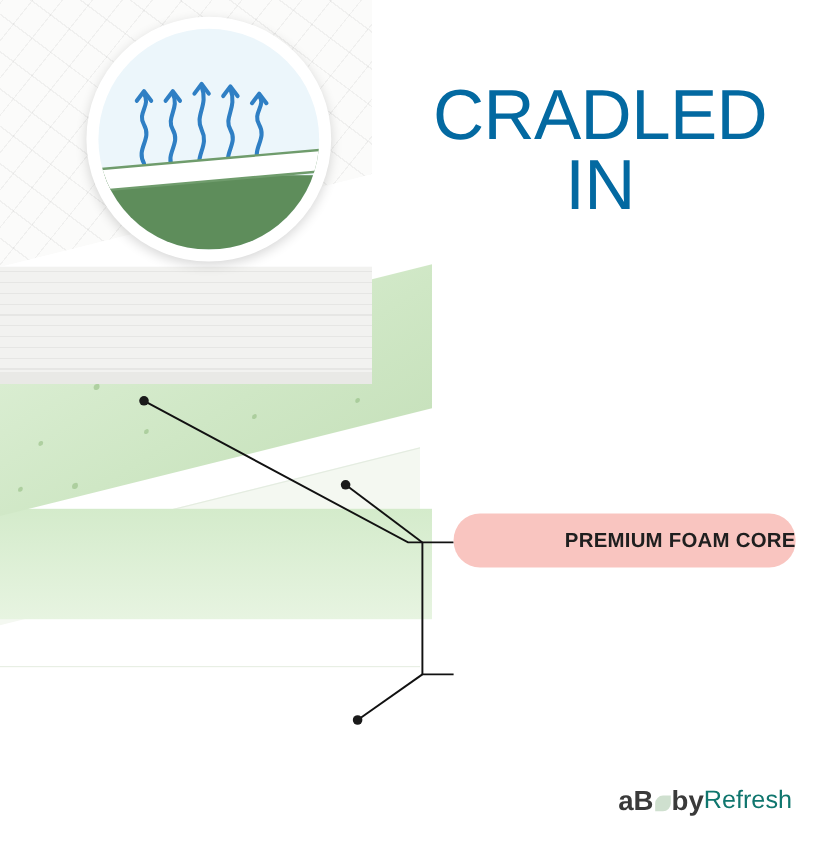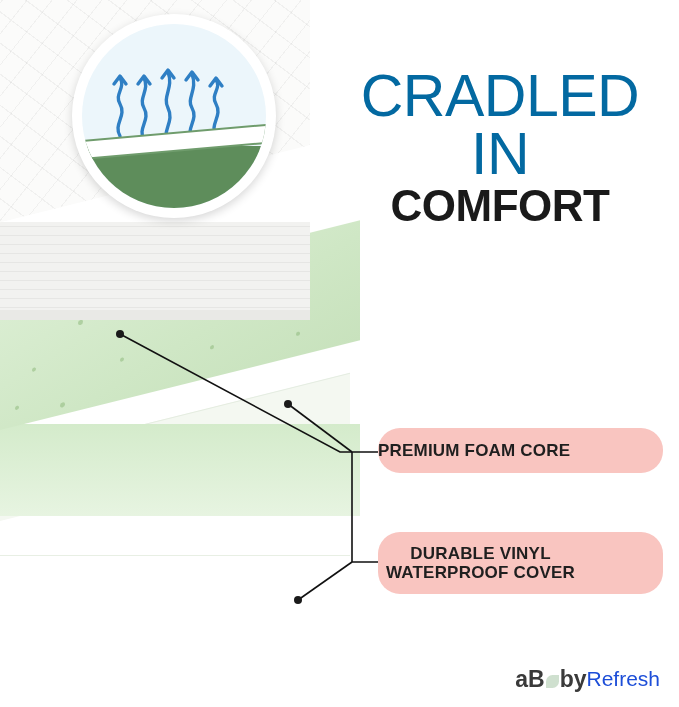--- a/index.html
+++ b/index.html
@@ -119,40 +119,40 @@
   }
 
   
   .pill{
     position:absolute;
     background:#f9c5c0;
     border-radius:22px;
     color:#1f1f1f;
     font-weight:bold;
     text-align:center;
-    display:flex;align-items:center;justify-content:flex-start;
+    display:flex;align-items:center;justify-content:flex-end;
     letter-spacing:0.2px;
     line-height:1.12;
   }
   #pill-foam{left:378px;top:428px;width:285px;height:45px;font-size:17px;}
   #pill-vinyl{left:378px;top:532px;width:285px;height:62px;font-size:17px;padding:0 8px;box-sizing:border-box;}
 
   .leader{position:absolute;left:0;top:0;width:679px;height:707px;pointer-events:none;}
 
   .dot{position:absolute;width:8px;height:8px;border-radius:50%;background:#1a1a1a;}
 
   
   .brand{
     position:absolute;left:470px;top:650px;width:190px;height:34px;
     display:flex;align-items:center;justify-content:flex-end;
-    font-size:23px;color:#4a4a4a;margin-top:12px;
+    font-size:23px;color:#4a4a4a;
   }
   .brand .b-a{font-weight:bold;color:#3a3a3a;}
   .brand .b-baby{font-weight:bold;color:#3a3a3a;}
-  .brand .b-refresh{font-weight:normal;color:#1d4ed8;font-size:21px;}
+  .brand .b-refresh{font-weight:normal;color:#0f766e;font-size:21px;}
   .brand-leaf{
     display:inline-block;width:13px;height:13px;
     background:#cfe0cf;border-radius:50% 0 50% 0;
     margin:0 1px;position:relative;top:2px;
   }
 </style>
 </head>
 <body>
 
 <div class="stage">
@@ -207,43 +207,36 @@
           <polyline points="80,54 86,46 92,54"></polyline>
           <polyline points="104,56 110,48 116,56"></polyline>
           <polyline points="128,62 134,54 140,62"></polyline>
         </g>
       </svg>
     </div>
   </div>
 
   <div class="headline">
     <span class="hl1">CRADLED IN</span>
-    <span class="hl2">COMFORT</span>
   </div>
 
   <svg class="leader">
     <polyline points="120,334 340,452 378,452" fill="none" stroke="#111111" stroke-width="1.6"></polyline>
     <polyline points="288,404 352,452" fill="none" stroke="#111111" stroke-width="1.6"></polyline>
     <polyline points="352,452 352,562 378,562" fill="none" stroke="#111111" stroke-width="1.6"></polyline>
     <polyline points="298,600 352,562" fill="none" stroke="#111111" stroke-width="1.6"></polyline>
   </svg>
   <span class="dot" style="left:116px;top:330px;"></span>
   <span class="dot" style="left:284px;top:400px;"></span>
   <span class="dot" style="left:294px;top:596px;"></span>
 
   <div class="pill" id="pill-foam">
     <span>PREMIUM FOAM CORE</span>
   </div>
 
-  <div class="pill" id="pill-vinyl">
-    <span style="display:block;">
-      <span style="display:block;">DURABLE VINYL</span>
-      <span style="display:block;">WATERPROOF COVER</span>
-    </span>
-  </div>
 
   <div class="brand">
     <span class="b-a">aB</span>
     <span class="brand-leaf"></span>
     <span class="b-baby">by</span>
     <span class="b-refresh">Refresh</span>
   </div>
 
 </div>
 

